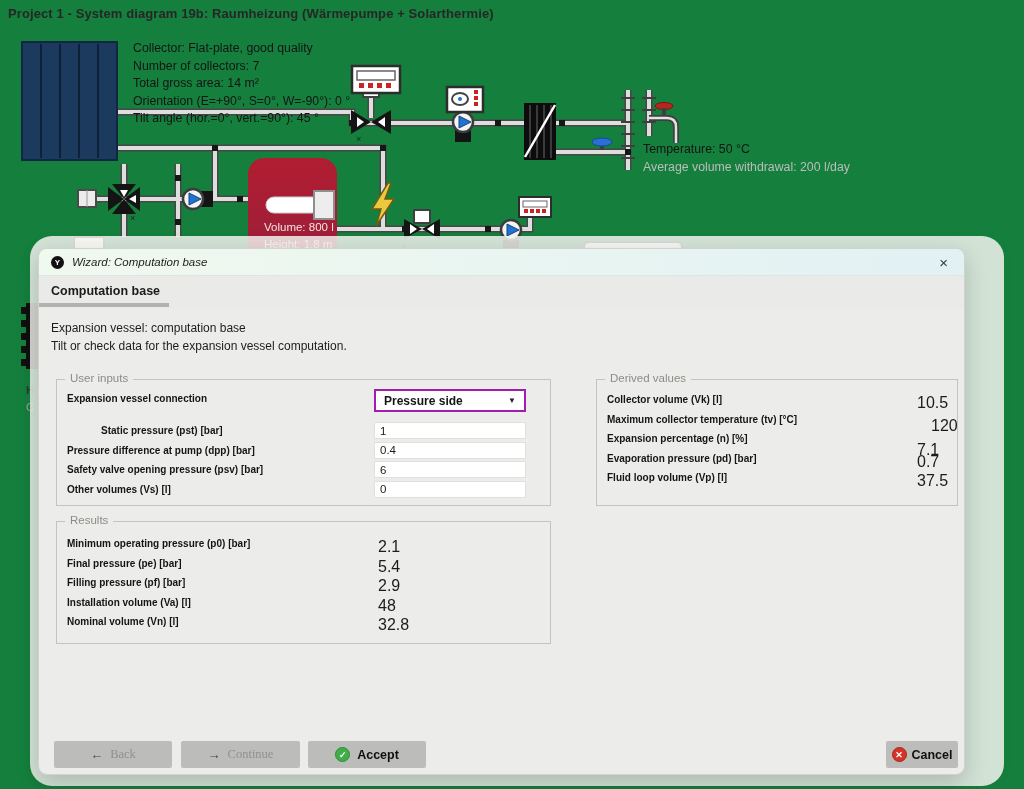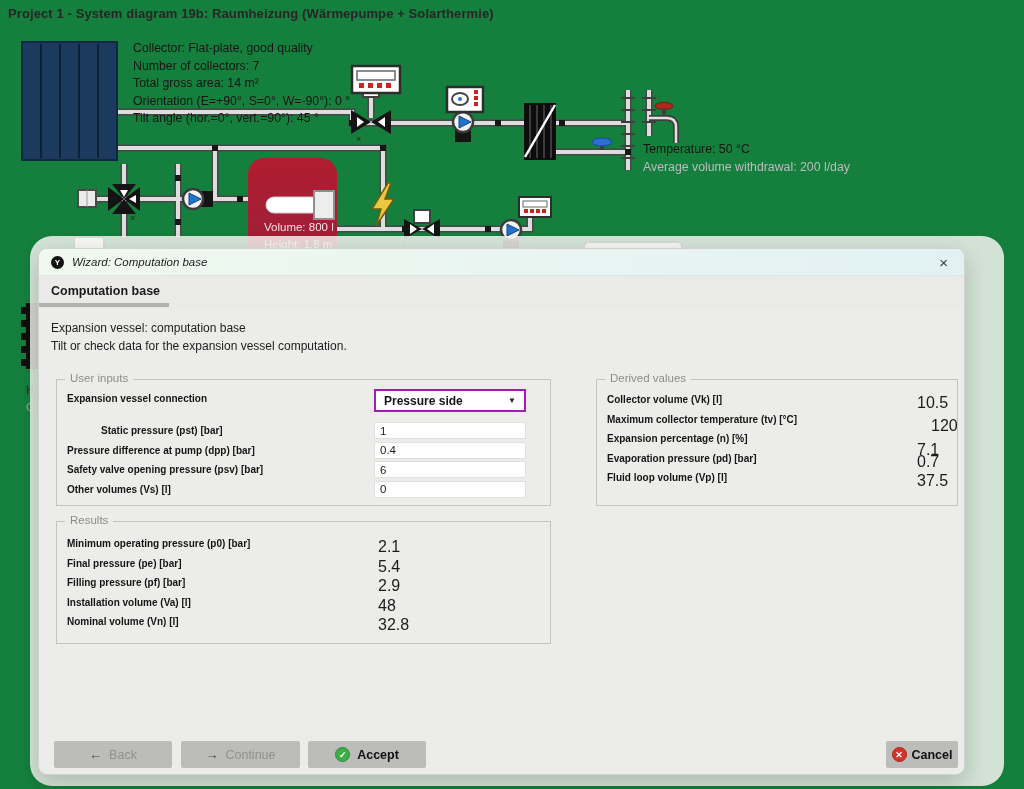--- a/index.html
+++ b/index.html
@@ -32,21 +32,21 @@
   .fvalue{position:absolute;font-size:16px;color:#1c1c1c;white-space:nowrap;}
   .dropdown{position:absolute;left:317px;top:9px;width:152px;height:23px;background:#fff;border:2px solid #a21caf;
             box-sizing:border-box;display:flex;align-items:center;padding:0 8px;}
   .dropdown .sel{font-size:12px;font-weight:bold;color:#161616;}
   .dropdown .caret{margin-left:auto;font-size:8px;color:#222;}
   .tinput{position:absolute;left:317px;width:152px;height:17px;background:#fff;border:1px solid #e0e0dd;
           box-sizing:border-box;font-family:"Liberation Sans",sans-serif;font-size:11.5px;color:#1c1c1c;padding:0 5px;}
   .btn{position:absolute;height:27px;background:#bcbcbb;border-radius:2px;display:flex;align-items:center;
        justify-content:center;gap:7px;font-size:12.5px;box-sizing:border-box;}
   .btn .arrow{font-size:13px;font-weight:bold;color:#454545;}
-  .btn.disabled .lbl{color:#90908e;}
+  .btn.disabled .lbl{color:#90908e;font-family:Liberation Serif, serif;}
   .btn .lbl-strong{font-weight:bold;color:#101010;}
   .icon-circle{width:15px;height:15px;border-radius:50%;display:flex;align-items:center;justify-content:center;
                color:#fff;font-size:9px;font-weight:bold;flex:0 0 15px;}
   .ic-green{background:#3fae49;border:1px solid #2e8d37;box-sizing:border-box;}
   .ic-red{background:#d43327;border:1px solid #b02318;box-sizing:border-box;}
 </style>
 </head>
 <body>
 
 <div id="stage">

